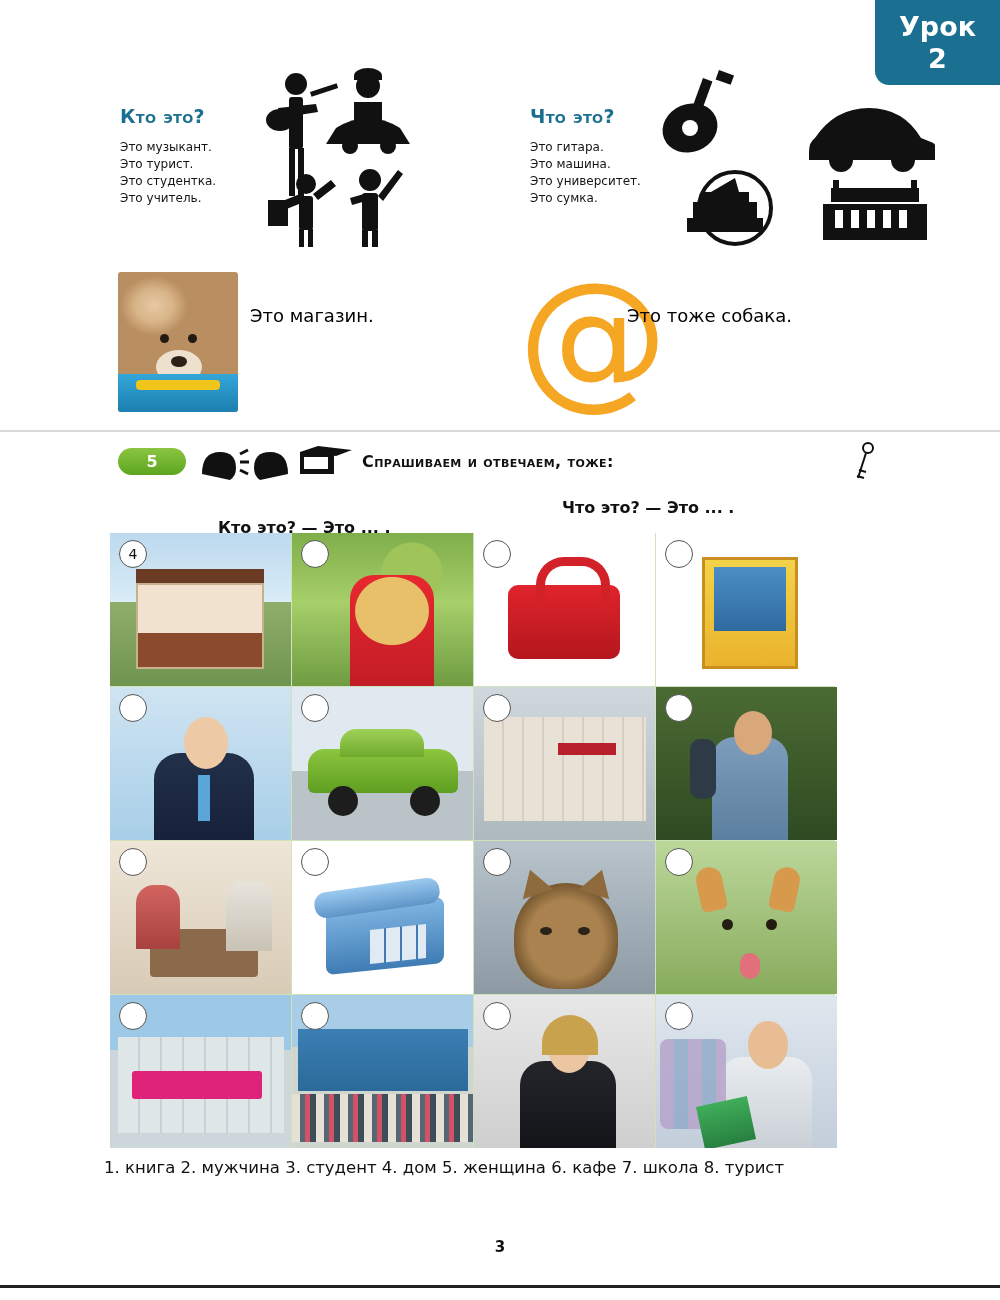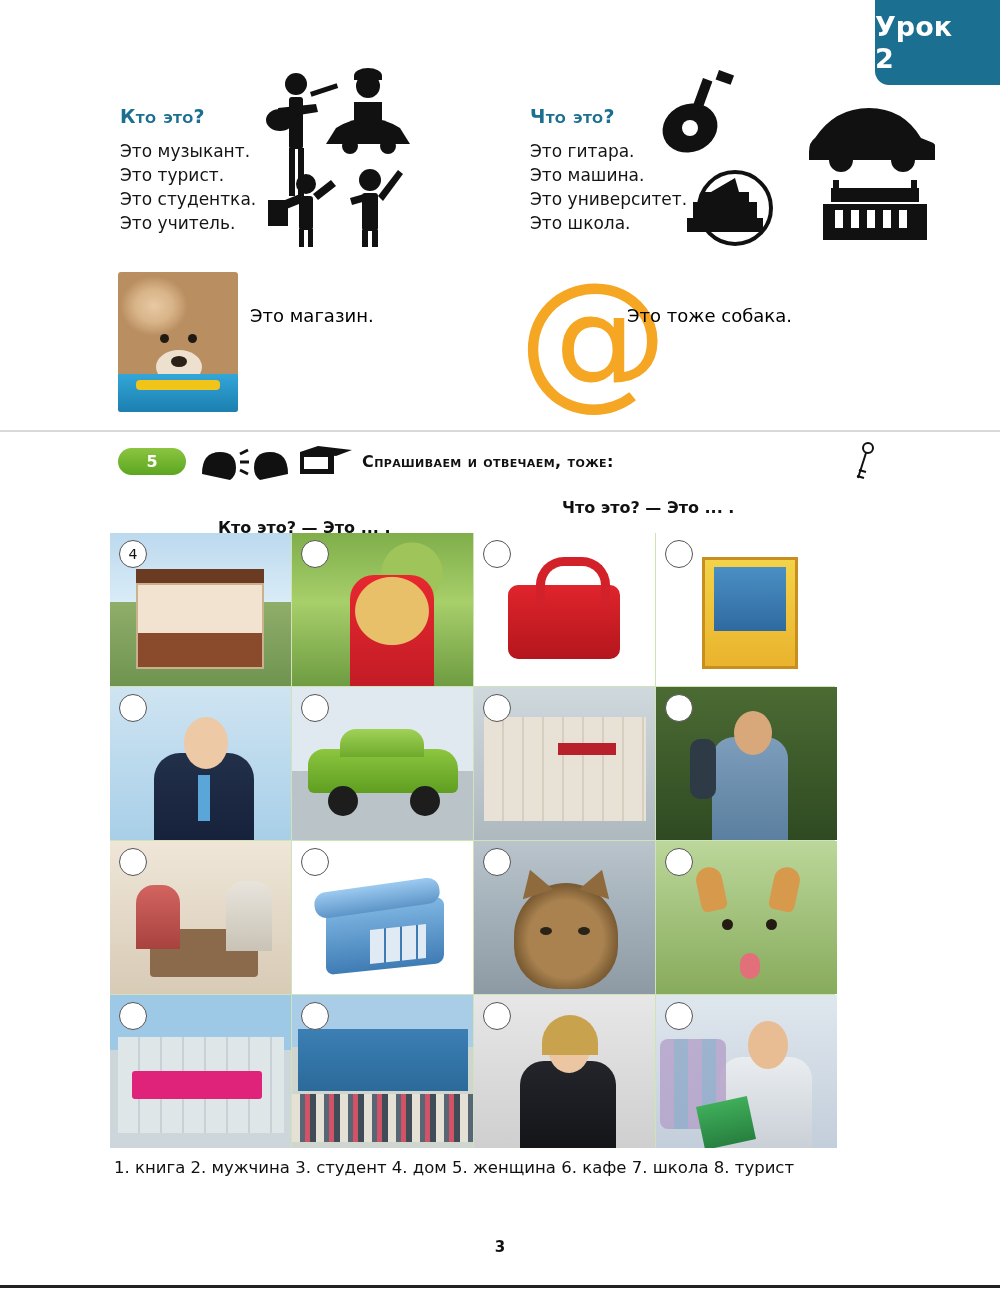--- a/index.html
+++ b/index.html
@@ -12,34 +12,34 @@
   }
 
   
   .lesson-tab{
     position:absolute; top:0; right:0;
     width:125px; height:85px;
     background:#1b6f90;
     border-bottom-left-radius:14px;
     color:#ffffff;
     display:flex; flex-direction:column;
-    justify-content:center;
+    align-items:center; justify-content:center;
     font-family:"DejaVu Sans", sans-serif;
     font-weight:bold; font-size:27px; line-height:1.15;
   }
   .lesson-tab .num{ font-size:27px; }
 
   
   .vocab{ position:absolute; }
   .vocab .q{
     color:#1b6f90; font-weight:bold; font-size:19px;
     letter-spacing:.3px; margin:0 0 12px 0;
     font-variant:small-caps;
   }
-  .vocab .lines{ font-size:17px; line-height:1.42; color:#141414; }
+  .vocab .lines{ font-size:12px; line-height:1.42; color:#141414; }
 
   #vocab-who{ left:120px; top:105px; }
   #vocab-what{ left:530px; top:105px; }
 
   
   .picto{ position:absolute; }
   .silhouette{ fill:#111111; }
 
   
   .dog-photo{
@@ -371,21 +371,21 @@
     background:linear-gradient(#3fae5a,#27803f); transform:rotate(-12deg);
   }
   .p-student .group{
     position:absolute; left:4px; top:44px; width:66px; height:90px; z-index:2;
     background:repeating-linear-gradient(90deg,#b4a0c8 0 14px,#8ea8c8 14px 28px);
     opacity:.8; border-radius:8px;
   }
 
   
   .wordlist{
-    position:absolute; left:114px; top:1155px; width:740px;
+    position:absolute; left:104px; top:1155px; width:740px;
     font-size:16.5px; line-height:1.55; color:#111;
   }
   .page-number{
     position:absolute; left:0; top:1238px; width:1000px;
     text-align:center; font-size:15px; font-weight:bold; color:#111;
   }
   #rule-bottom{ top:1285px; height:3px; background:#222; }
 </style>
 </head>
 <body>
@@ -445,21 +445,21 @@
     <path d="M92 136 l14 -4 l2 7 l-14 4 z"></path>
   </g>
 </svg>
 
 <div class="vocab" id="vocab-what">
   <div class="q">Что это?</div>
   <div class="lines">
     <div>Это гитара.</div>
     <div>Это машина.</div>
     <div>Это университет.</div>
-    <div>Это школа.</div>
+    <div>Это сумка.</div>
   </div>
 </div>
 
 <svg class="picto" style="left:645px; top:68px;" width="290" height="185" viewBox="0 0 290 185">
 
   <g class="silhouette">
     <ellipse cx="45" cy="60" rx="28" ry="24" transform="rotate(-22 45 60)"></ellipse>
     <rect x="58" y="10" width="10" height="48" transform="rotate(20 58 10)"></rect>
     <rect x="74" y="2" width="16" height="10" transform="rotate(20 74 2)"></rect>
     <circle cx="45" cy="60" r="8" fill="#ffffff"></circle>

